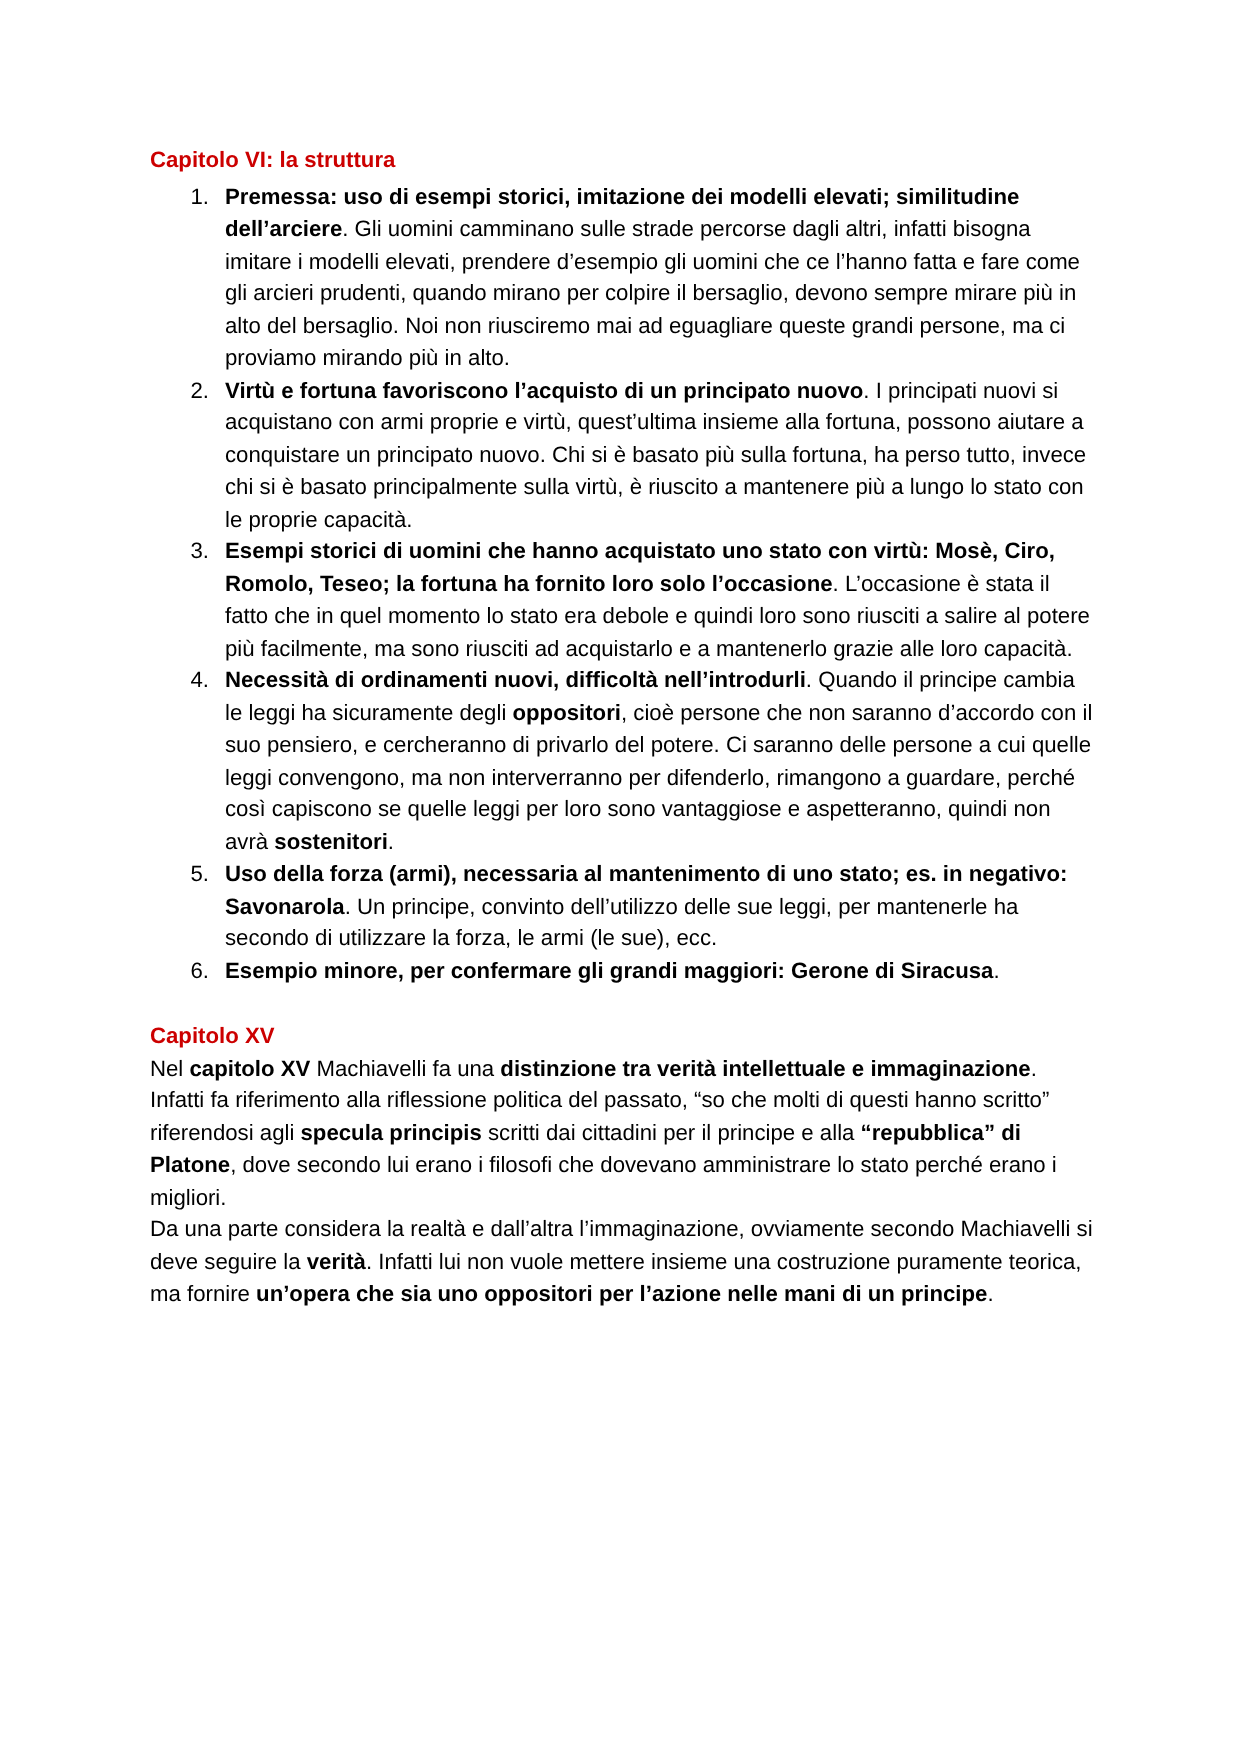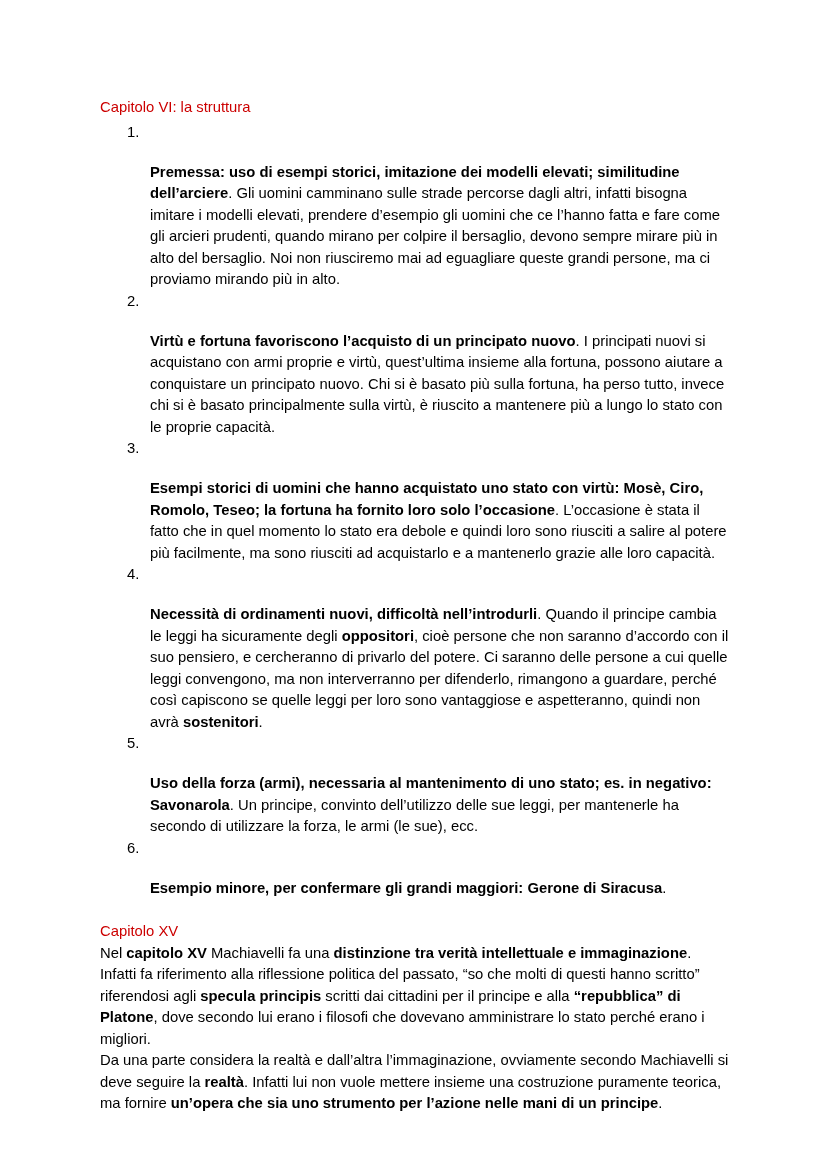--- a/index.html
+++ b/index.html
@@ -13,31 +13,31 @@
   }
   .page {
     padding: 97px 99px 60px 100px;
     font-size: 14.8px;
     line-height: 21.5px;
     text-align: left;
   }
   .heading {
     font-size: inherit;
     line-height: inherit;
-    font-weight: normal;
+    font-weight: bold;
   }
   .heading.second { margin-top: 22px; }
   .list { margin-top: 3px; }
   .list-item { display: flex; align-items: flex-start; }
   .marker {
     flex: 0 0 auto;
     margin-left: 27px;
     width: 23px;
   }
-  .item-text { flex: 1 1 auto; margin-top: 40px; }
+  .item-text { flex: 1 1 auto; }
   .para { margin: 0; }
   .b { font-weight: bold; }
 </style>
 </head>
 <body>
 
 <div class="page">
 
   <h2 class="heading" style="color: rgb(204, 0, 0);">Capitolo VI: la struttura</h2>
 
@@ -72,15 +72,15 @@
       <span class="marker">6.</span>
       <div class="item-text"><span class="b">Esempio minore, per confermare gli grandi maggiori: Gerone di Siracusa</span><span>.</span></div>
     </div>
 
   </div>
 
   <h2 class="heading second" style="color: rgb(204, 0, 0);">Capitolo XV</h2>
 
   <p class="para"><span>Nel </span><span class="b">capitolo XV</span><span> Machiavelli fa una </span><span class="b">distinzione tra verità intellettuale e immaginazione</span><span>. Infatti fa riferimento alla riflessione politica del passato, “so che molti di questi hanno scritto” riferendosi agli </span><span class="b">specula principis</span><span> scritti dai cittadini per il principe e alla </span><span class="b">“repubblica” di Platone</span><span>, dove secondo lui erano i filosofi che dovevano amministrare lo stato perché erano i migliori.</span></p>
 
-  <p class="para"><span>Da una parte considera la realtà e dall’altra l’immaginazione, ovviamente secondo Machiavelli si deve seguire la </span><span class="b">realtà</span><span>. Infatti lui non vuole mettere insieme una costruzione puramente teorica, ma fornire </span><span class="b">un’opera che sia uno strumento per l’azione nelle mani di un principe</span><span>.</span></p>
+  <p class="para"><span>Da una parte considera la realtà e dall’altra l’immaginazione, ovviamente secondo Machiavelli si deve seguire la </span><span class="b">verità</span><span>. Infatti lui non vuole mettere insieme una costruzione puramente teorica, ma fornire </span><span class="b">un’opera che sia uno oppositori per l’azione nelle mani di un principe</span><span>.</span></p>
 
 </div>
 
 </body></html>

